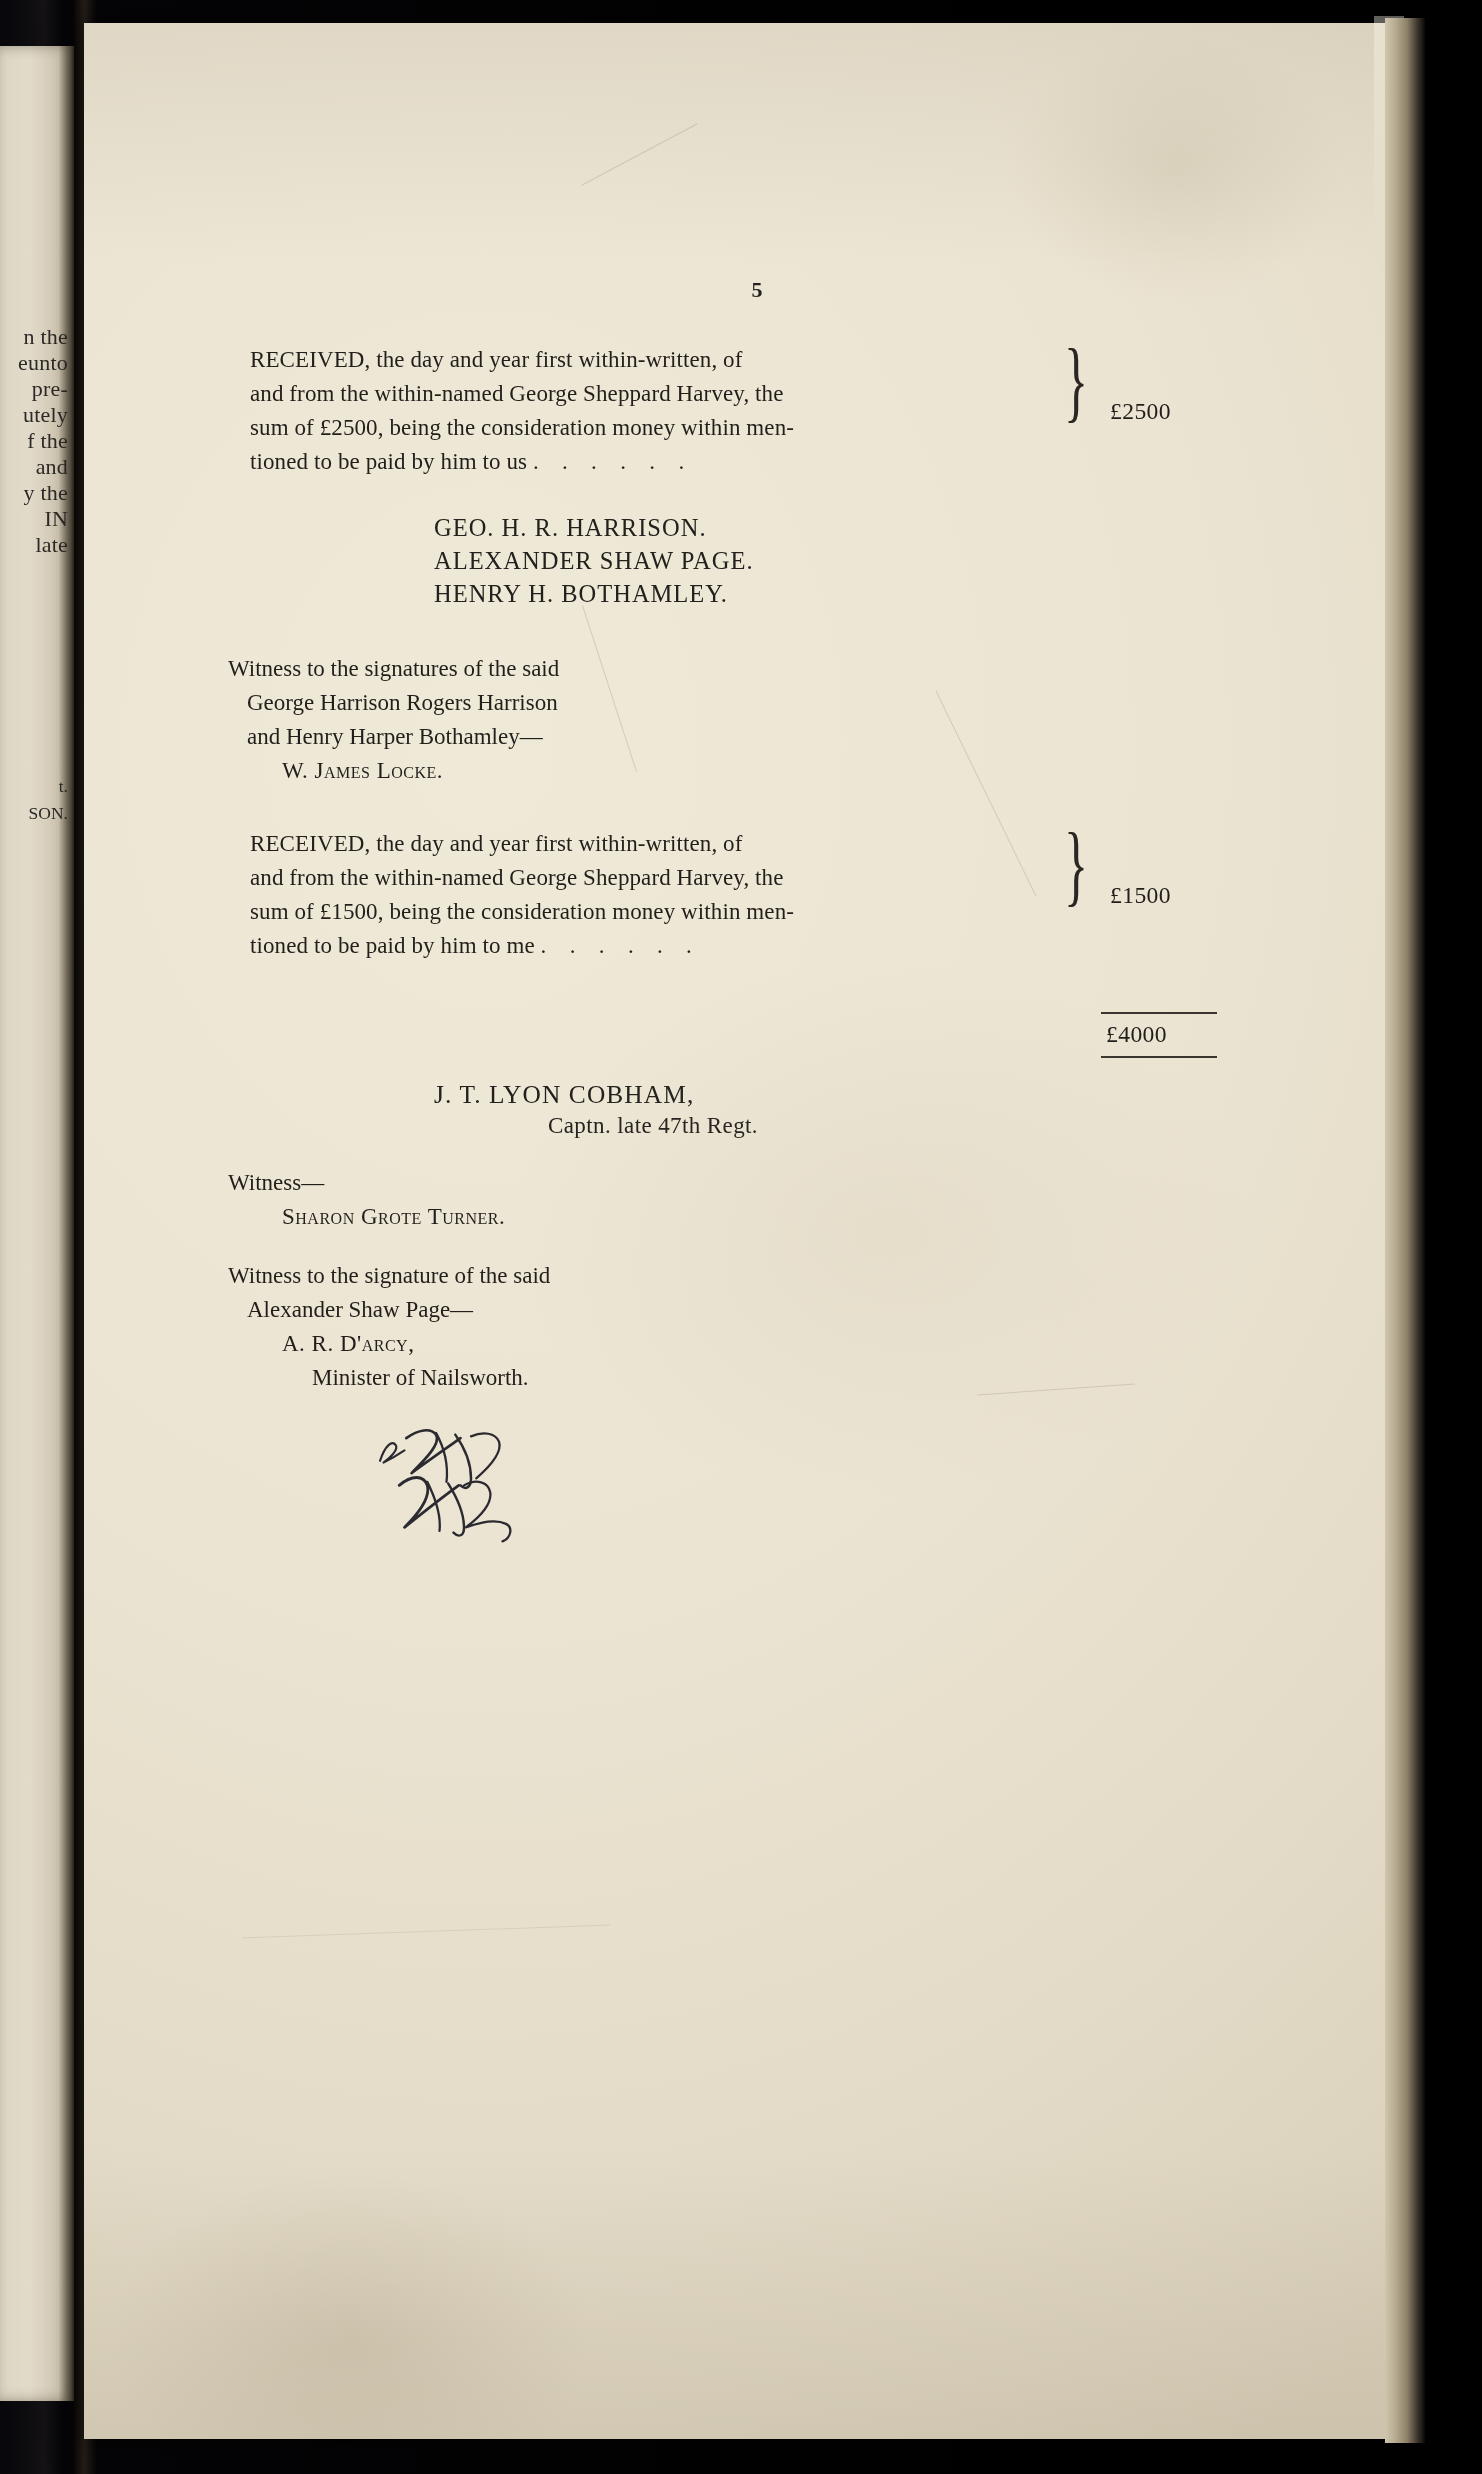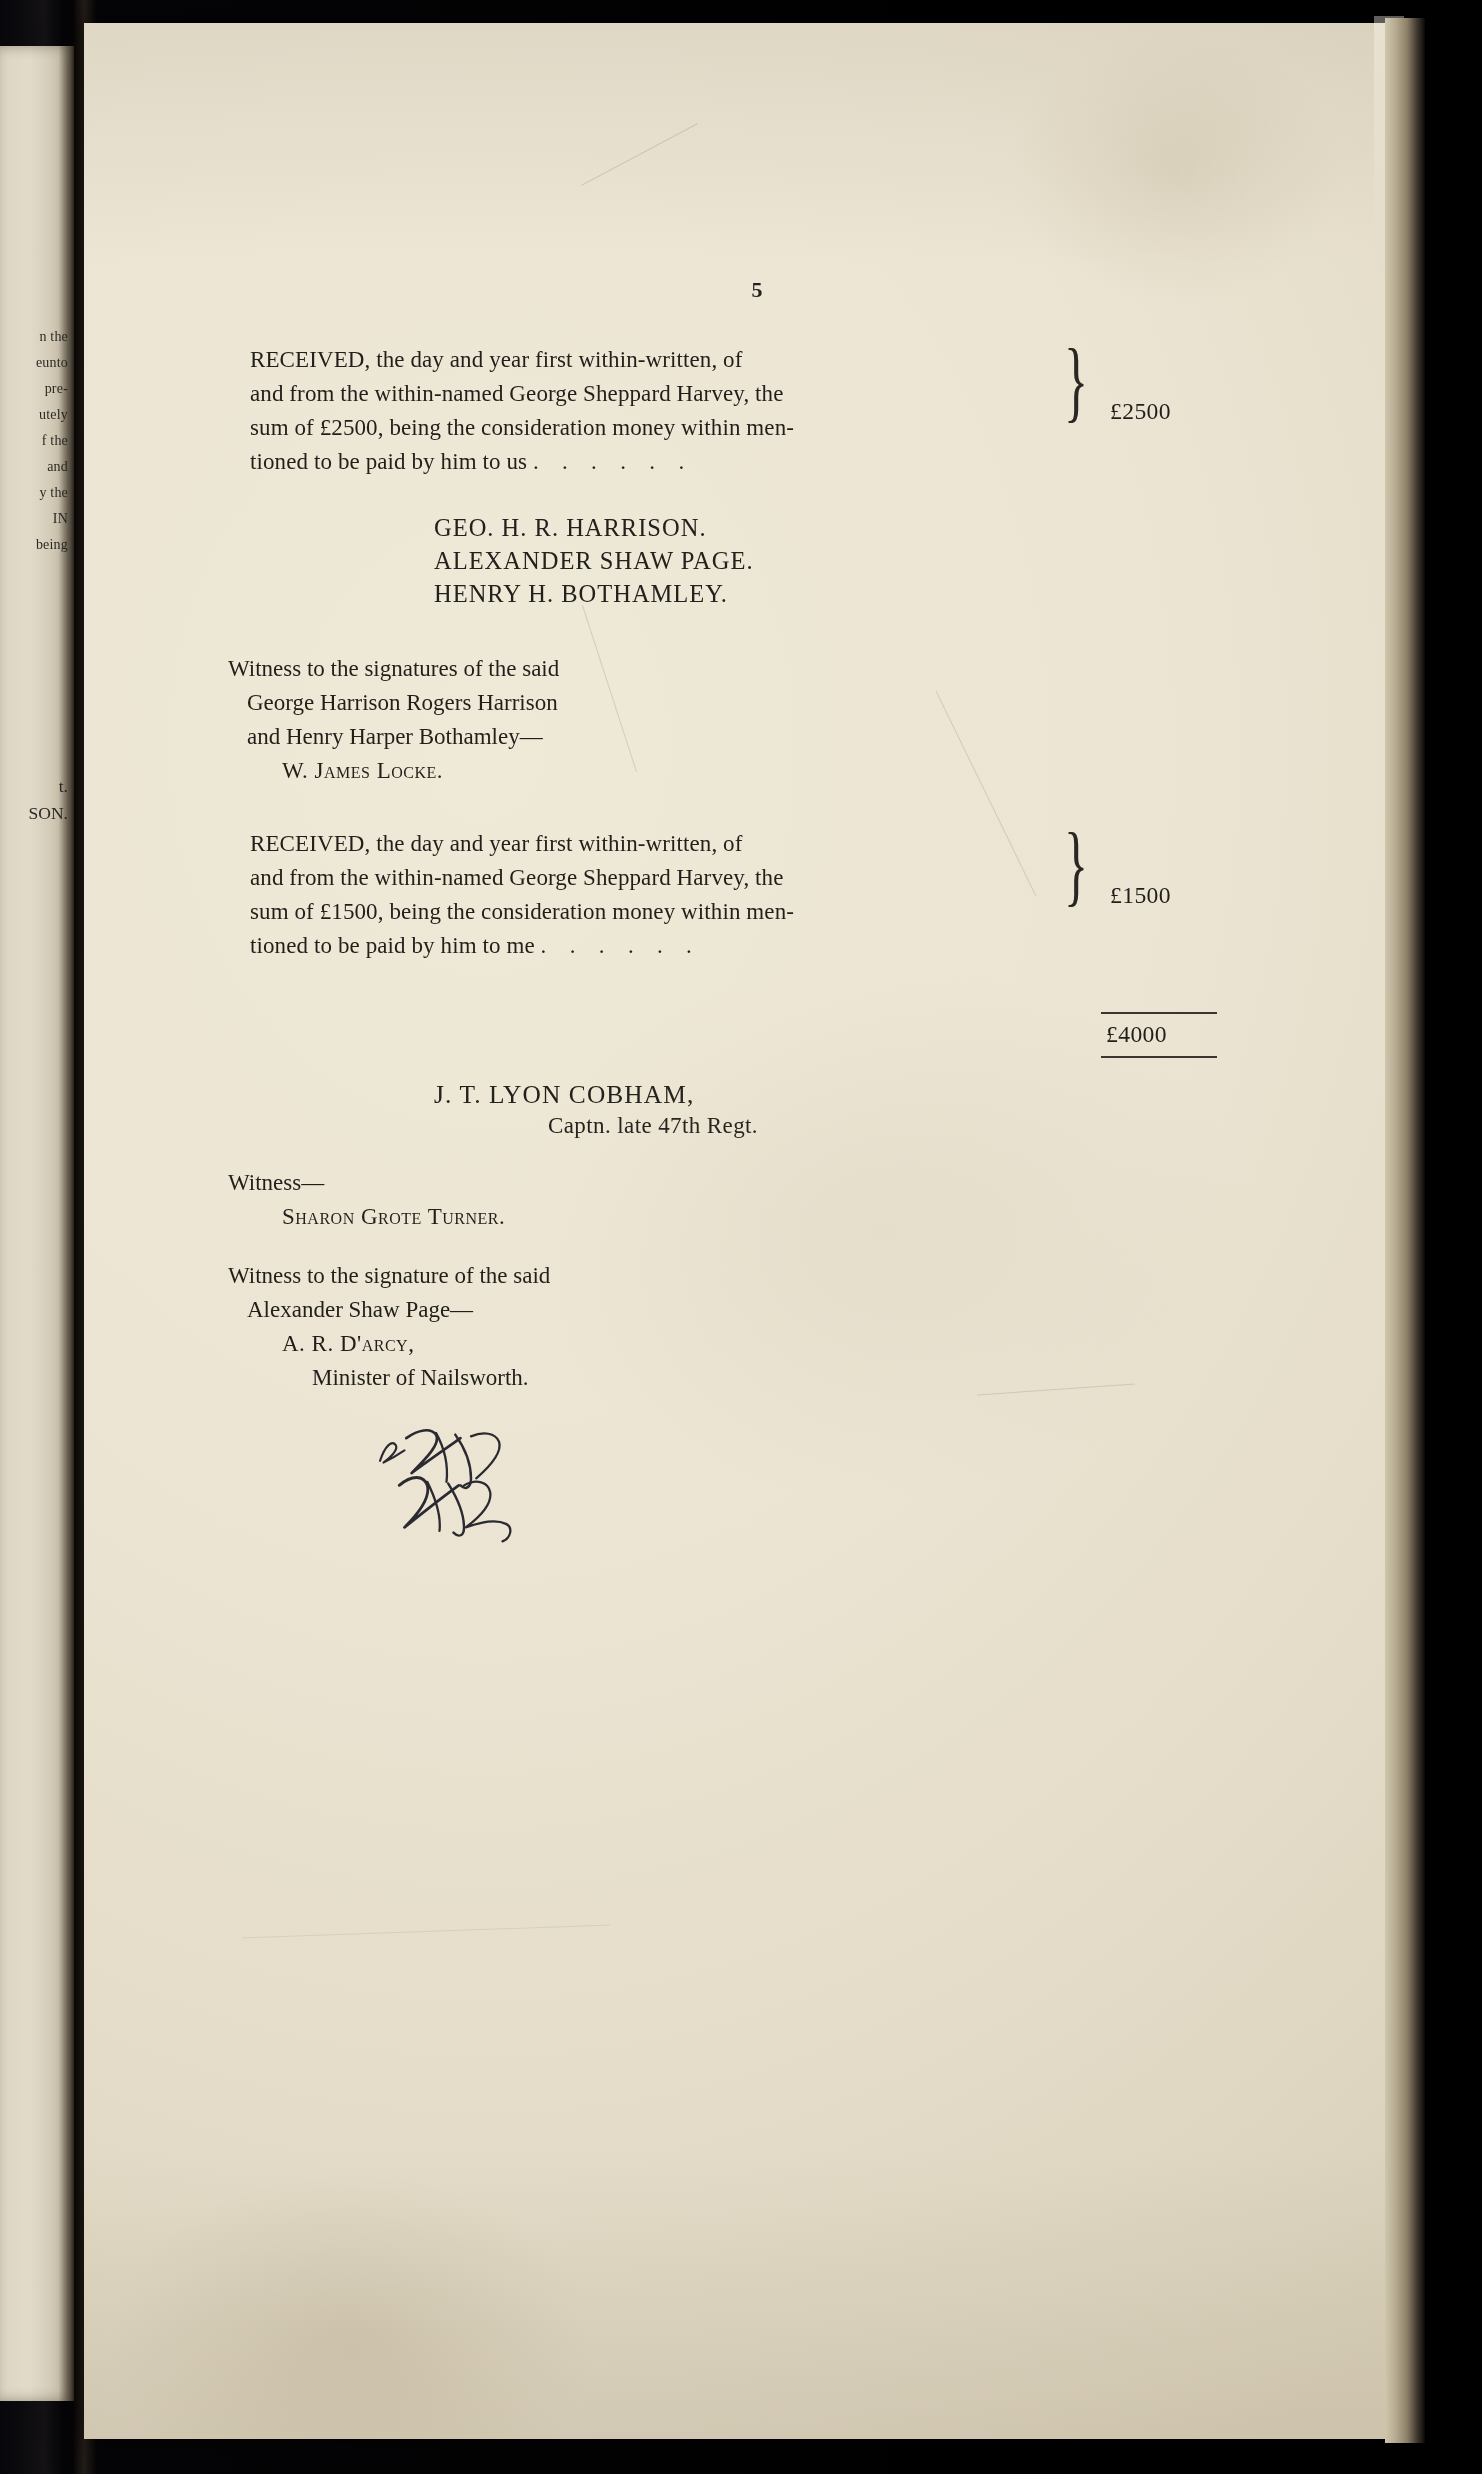--- a/index.html
+++ b/index.html
@@ -33,21 +33,21 @@
     height: 2355px;
     background: linear-gradient(90deg, #ddd6c4 0%, #e2dbca 40%, #d2c9b4 78%, #6a6152 94%, #1a1715 100%);
     box-shadow: inset -5.3px 0 12.3px rgba(60,50,35,0.45);
   }
   #left-page .lp-text {
     position: absolute;
     right: 7px;
     top: 278px;
     width: 63px;
     text-align: right;
-    font-size: 14px;
+    font-size: 22px;
     line-height: 26px;
     color: #2c2a26;
     letter-spacing: 0.2px;
   }
   #left-page .lp-text2 {
     position: absolute;
     right: 7px;
     top: 727px;
     width: 63px;
     text-align: right;
@@ -219,21 +219,21 @@
   <div id="left-page">
     <div class="lp-text">
       <div>n the</div>
       <div>eunto</div>
       <div>pre-</div>
       <div>utely</div>
       <div>f the</div>
       <div>and</div>
       <div>y the</div>
       <div>IN</div>
-      <div>being</div>
+      <div>late</div>
     </div>
     <div class="lp-text2">
       <div>t.</div>
       <div>SON.</div>
     </div>
   </div>
 
   <div id="gutter"></div>
 
   <div id="page">

